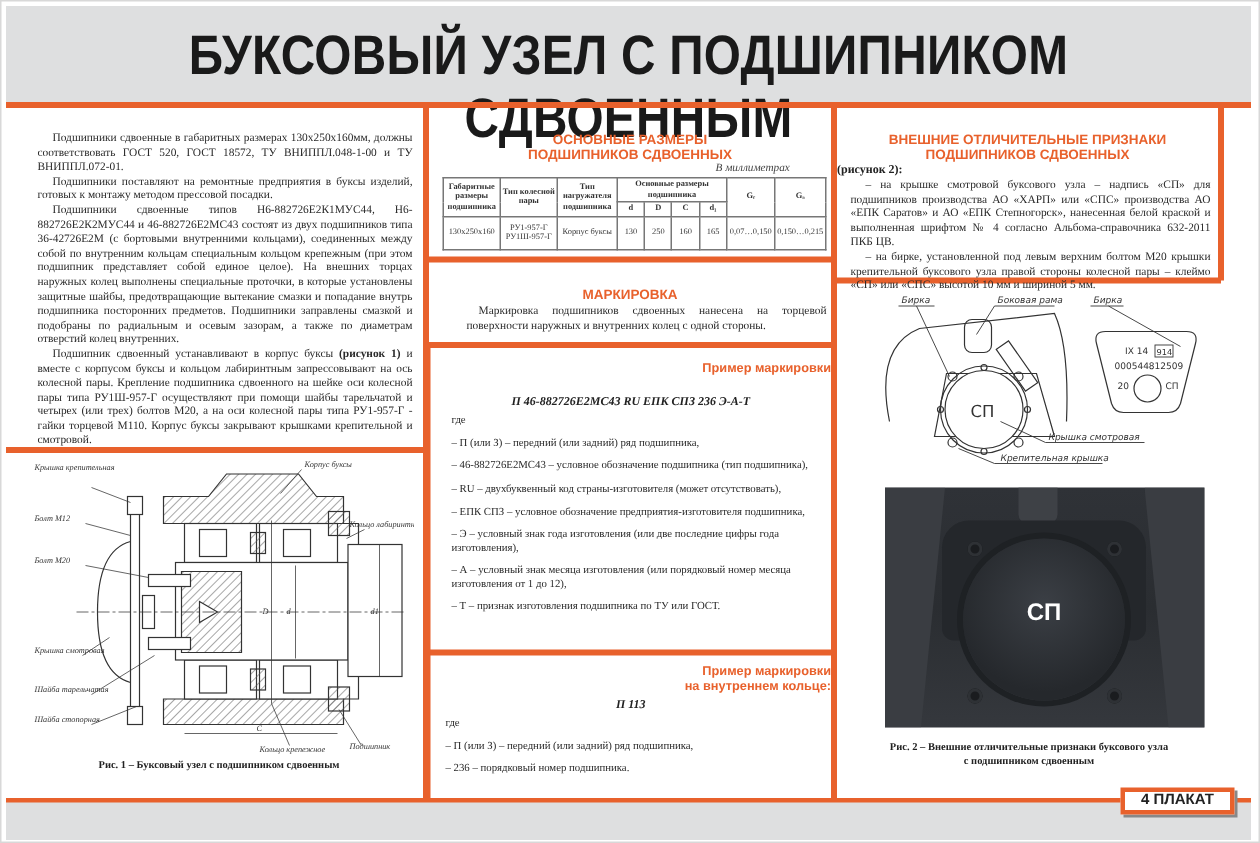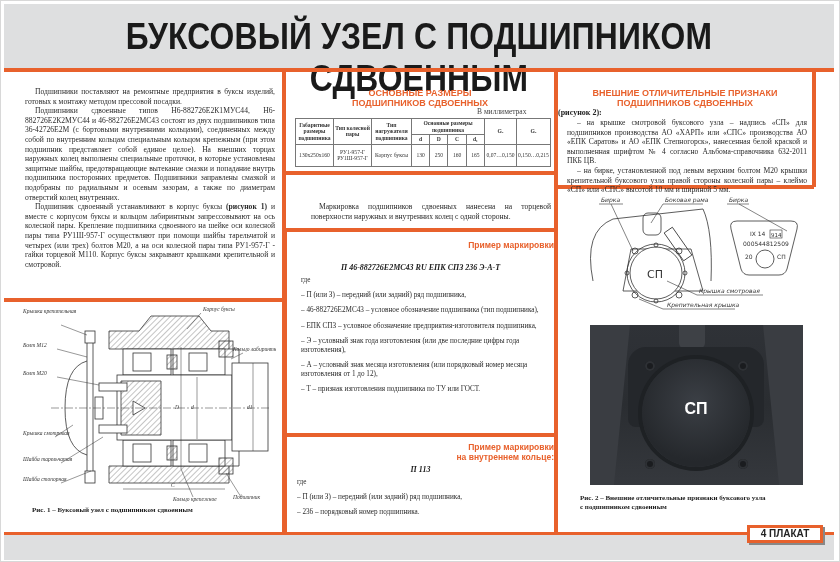--- a/index.html
+++ b/index.html
@@ -23,27 +23,27 @@
 
   .sec-title { position: absolute; text-align: center; font-family: "Liberation Sans", sans-serif; font-weight: bold;
                color: #e8612c; font-size: 9px; line-height: 10px; }
   .sub-title { position: absolute; text-align: right; font-family: "Liberation Sans", sans-serif; font-weight: bold; 
                color: #e8612c; font-size: 8.5px; line-height: 10px; }
   .code-line { position: absolute; text-align: center; font-weight: bold; font-style: italic; font-size: 8px; color: #222; }
 
   table.dims { position: absolute; border-collapse: collapse; font-size: 5.6px; line-height: 6.6px; color: #333; }
   table.dims td, table.dims th { border: 0.7px solid #777; text-align: center; vertical-align: middle; padding: 1px 1px; font-weight: normal; }
   table.dims th { font-weight: bold; }
-  .unit-note { position: absolute; font-size: 7.5px; color: #444; }
+  .unit-note { position: absolute; font-style: italic; font-size: 7.5px; color: #444; }
 
   .legend { position: absolute; font-size: 7.2px; line-height: 9px; color: #2a2a2a; }
   .legend div { margin-bottom: 6.2px; padding-left: 10px; text-indent: 0; }
   .legend div.where { padding-left: 10px; }
 
-  .caption { position: absolute; font-weight: bold; font-size: 7px; line-height: 9px; color: #222; margin-left: 21px; }
+  .caption { position: absolute; text-align: center; font-weight: bold; font-size: 7px; line-height: 9px; color: #222; }
 
   .badge { position: absolute; left: 746px; top: 524px; width: 76px; height: 18px; background: #ffffff; border: 3px solid #e8612c;
            font-family: "Liberation Sans", sans-serif; font-weight: bold; font-size: 10px; color: #222; text-align: center; line-height: 12px;
            box-shadow: 2px 2px 0 #888; }
 
   .drawing { position: absolute; }
   .photo { position: absolute; left: 589px; top: 324px; width: 213px; height: 160px;
            background: linear-gradient(180deg, #2f3237 0%, #2a2d31 50%, #35383d 100%); overflow: hidden; }
   .photo .frame-l { position: absolute; left: 0; top: 0; width: 40px; height: 160px; background: #3a3d42; clip-path: polygon(0 0, 100% 0, 60% 100%, 0 100%); }
   .photo .frame-r { position: absolute; right: 0; top: 0; width: 40px; height: 160px; background: #3a3d42; clip-path: polygon(0 0, 100% 0, 100% 100%, 40% 100%); }
@@ -67,20 +67,21 @@
   <div class="vline" style="left:553px; top:69px; height:466px;"></div>
   <div class="hline" style="left:3px; top:297px; width:280px;"></div>
   <div class="hline" style="left:283px; top:170px; width:272px;"></div>
   <div class="hline" style="left:283px; top:227px; width:272px;"></div>
   <div class="hline" style="left:283px; top:432px; width:272px;"></div>
   <div class="hline" style="left:555px; top:184px; width:258px;"></div>
   <div class="vline" style="left:811px; top:69px; height:117px;"></div>
   <div class="vline" style="left:283px; top:227px; height:306px; width:3px;"></div>
 
   <div class="col-text" style="left:24px; top:86px; width:250px;">
+    <p>Подшипники сдвоенные в габаритных размерах 130х250х160мм, должны соответствовать ГОСТ 520, ГОСТ 18572, ТУ ВНИППЛ.048-1-00 и ТУ ВНИППЛ.072-01.</p>
     <p>Подшипники поставляют на ремонтные предприятия в буксы изделий, готовых к монтажу методом прессовой посадки.</p>
     <p>Подшипники сдвоенные типов Н6-882726Е2К1МУС44, Н6-882726Е2К2МУС44 и 46-882726Е2МС43 состоят из двух подшипников типа 36-42726Е2М (с бортовыми внутренними кольцами), соединенных между собой по внутренним кольцам специальным кольцом крепежным (при этом подшипник представляет собой единое целое). На внешних торцах наружных колец выполнены специальные проточки, в которые установлены защитные шайбы, предотвращающие вытекание смазки и попадание внутрь подшипника посторонних предметов. Подшипники заправлены смазкой и подобраны по радиальным и осевым зазорам, а также по диаметрам отверстий колец внутренних.</p>
     <p><span>Подшипник сдвоенный устанавливают в корпус буксы </span><b>(рисунок 1)</b><span> и вместе с корпусом буксы и кольцом лабиринтным запрессовывают на ось колесной пары. Крепление подшипника сдвоенного на шейке оси колесной пары типа РУ1Ш-957-Г осуществляют при помощи шайбы тарельчатой и четырех (или трех) болтов М20, а на оси колесной пары типа РУ1-957-Г - гайки торцевой М110. Корпус буксы закрывают крышками крепительной и смотровой.</span></p>
   </div>
 
   <svg class="drawing" style="left:20px; top:300px;" width="255" height="205" viewBox="0 0 255 205">
     <defs>
       <pattern id="hatch" patternUnits="userSpaceOnUse" width="4" height="4" patternTransform="rotate(45)">
         <line x1="0" y1="0" x2="0" y2="4" stroke="#555" stroke-width="0.7"></line>
       </pattern>
@@ -184,30 +185,32 @@
       <td>130</td>
       <td>250</td>
       <td>160</td>
       <td>165</td>
       <td>0,07…0,150</td>
       <td>0,150…0,215</td>
     </tr>
   </tbody>
     </table>
 
+  <div class="sec-title" style="left:285px; top:190px; width:268px;">МАРКИРОВКА</div>
   <div class="col-text" style="left:310px; top:201px; width:240px; text-indent:8px;">Маркировка подшипников сдвоенных нанесена на торцевой поверхности наружных и внутренних колец с одной стороны.</div>
 
   <div class="sub-title" style="left:286px; top:239px; width:267px;">
     <div>Пример маркировки</div>
   </div>
   <div class="code-line" style="left:286px; top:262px; width:267px;">П 46-882726Е2МС43 RU ЕПК СПЗ 236 Э-А-Т</div>
   <div class="legend" style="left:290px; top:275px; width:258px;">
     <div class="where">где</div>
     <div>– П (или З) – передний (или задний) ряд подшипника,</div>
     <div>– 46-882726Е2МС43 – условное обозначение подшипника (тип подшипника),</div>
+    <div>– RU – двухбуквенный код страны-изготовителя (может отсутствовать),</div>
     <div>– ЕПК СПЗ – условное обозначение предприятия-изготовителя подшипника,</div>
     <div>– Э – условный знак года изготовления (или две последние цифры года изготовления),</div>
     <div>– А – условный знак месяца изготовления (или порядковый номер месяца изготовления от 1 до 12),</div>
     <div>– Т – признак изготовления подшипника по ТУ или ГОСТ.</div>
   </div>
 
   <div class="sub-title" style="left:286px; top:441px; width:267px;">
     <div>Пример маркировки</div>
     <div>на внутреннем кольце:</div>
   </div>

